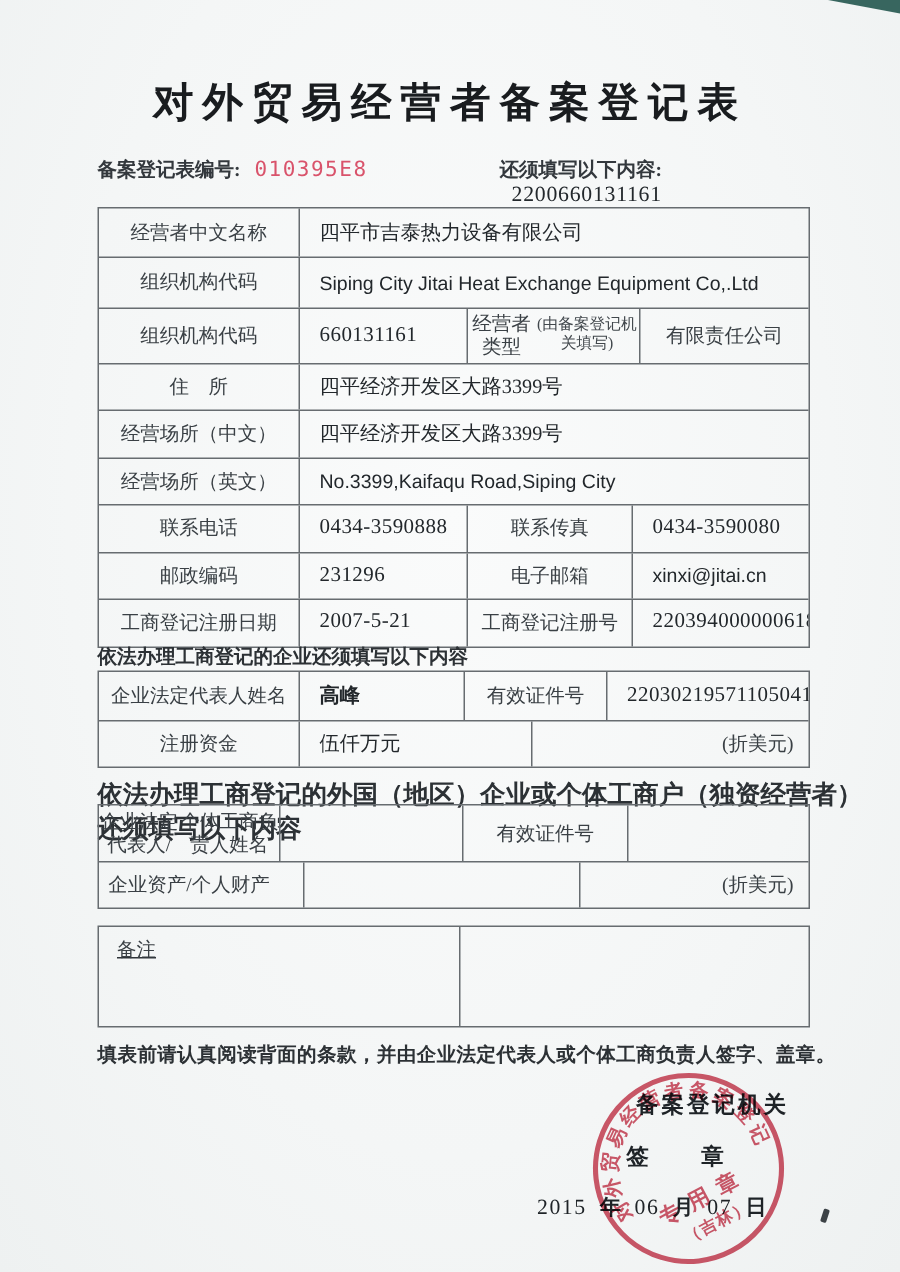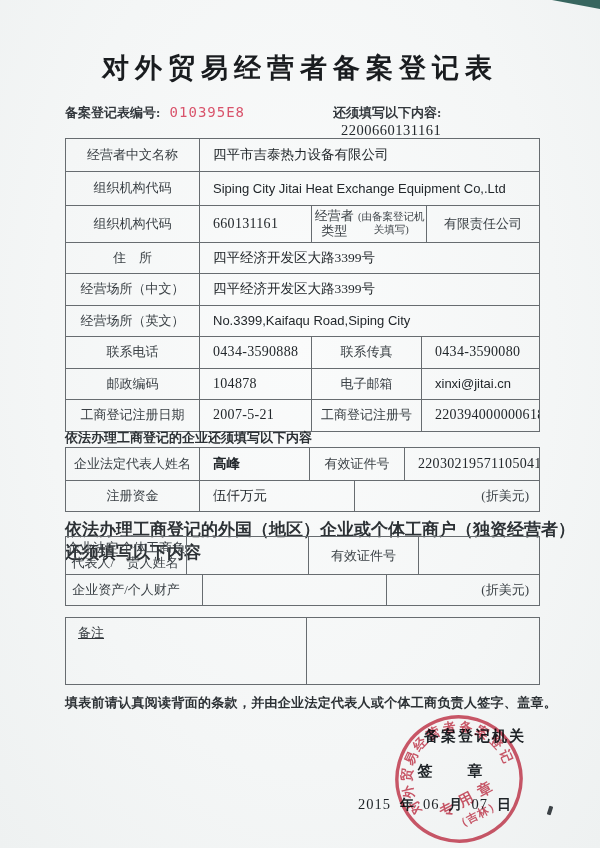--- a/index.html
+++ b/index.html
@@ -154,21 +154,21 @@
       <div class="cell val val-en">No.3399,Kaifaqu Road,Siping City</div>
     </div>
     <div class="row cols-4b t1-r">
       <div class="cell lbl">联系电话</div>
       <div class="cell val val-num">0434-3590888</div>
       <div class="cell lbl">联系传真</div>
       <div class="cell val val-num">0434-3590080</div>
     </div>
     <div class="row cols-4b t1-r">
       <div class="cell lbl">邮政编码</div>
-      <div class="cell val val-num">104878</div>
+      <div class="cell val val-num">231296</div>
       <div class="cell lbl">电子邮箱</div>
       <div class="cell val val-en">xinxi@jitai.cn</div>
     </div>
     <div class="row cols-4b t1-r">
       <div class="cell lbl">工商登记注册日期</div>
       <div class="cell val val-num">2007-5-21</div>
       <div class="cell lbl">工商登记注册号</div>
       <div class="cell val val-num">220394000000618</div>
     </div>
   </div>

